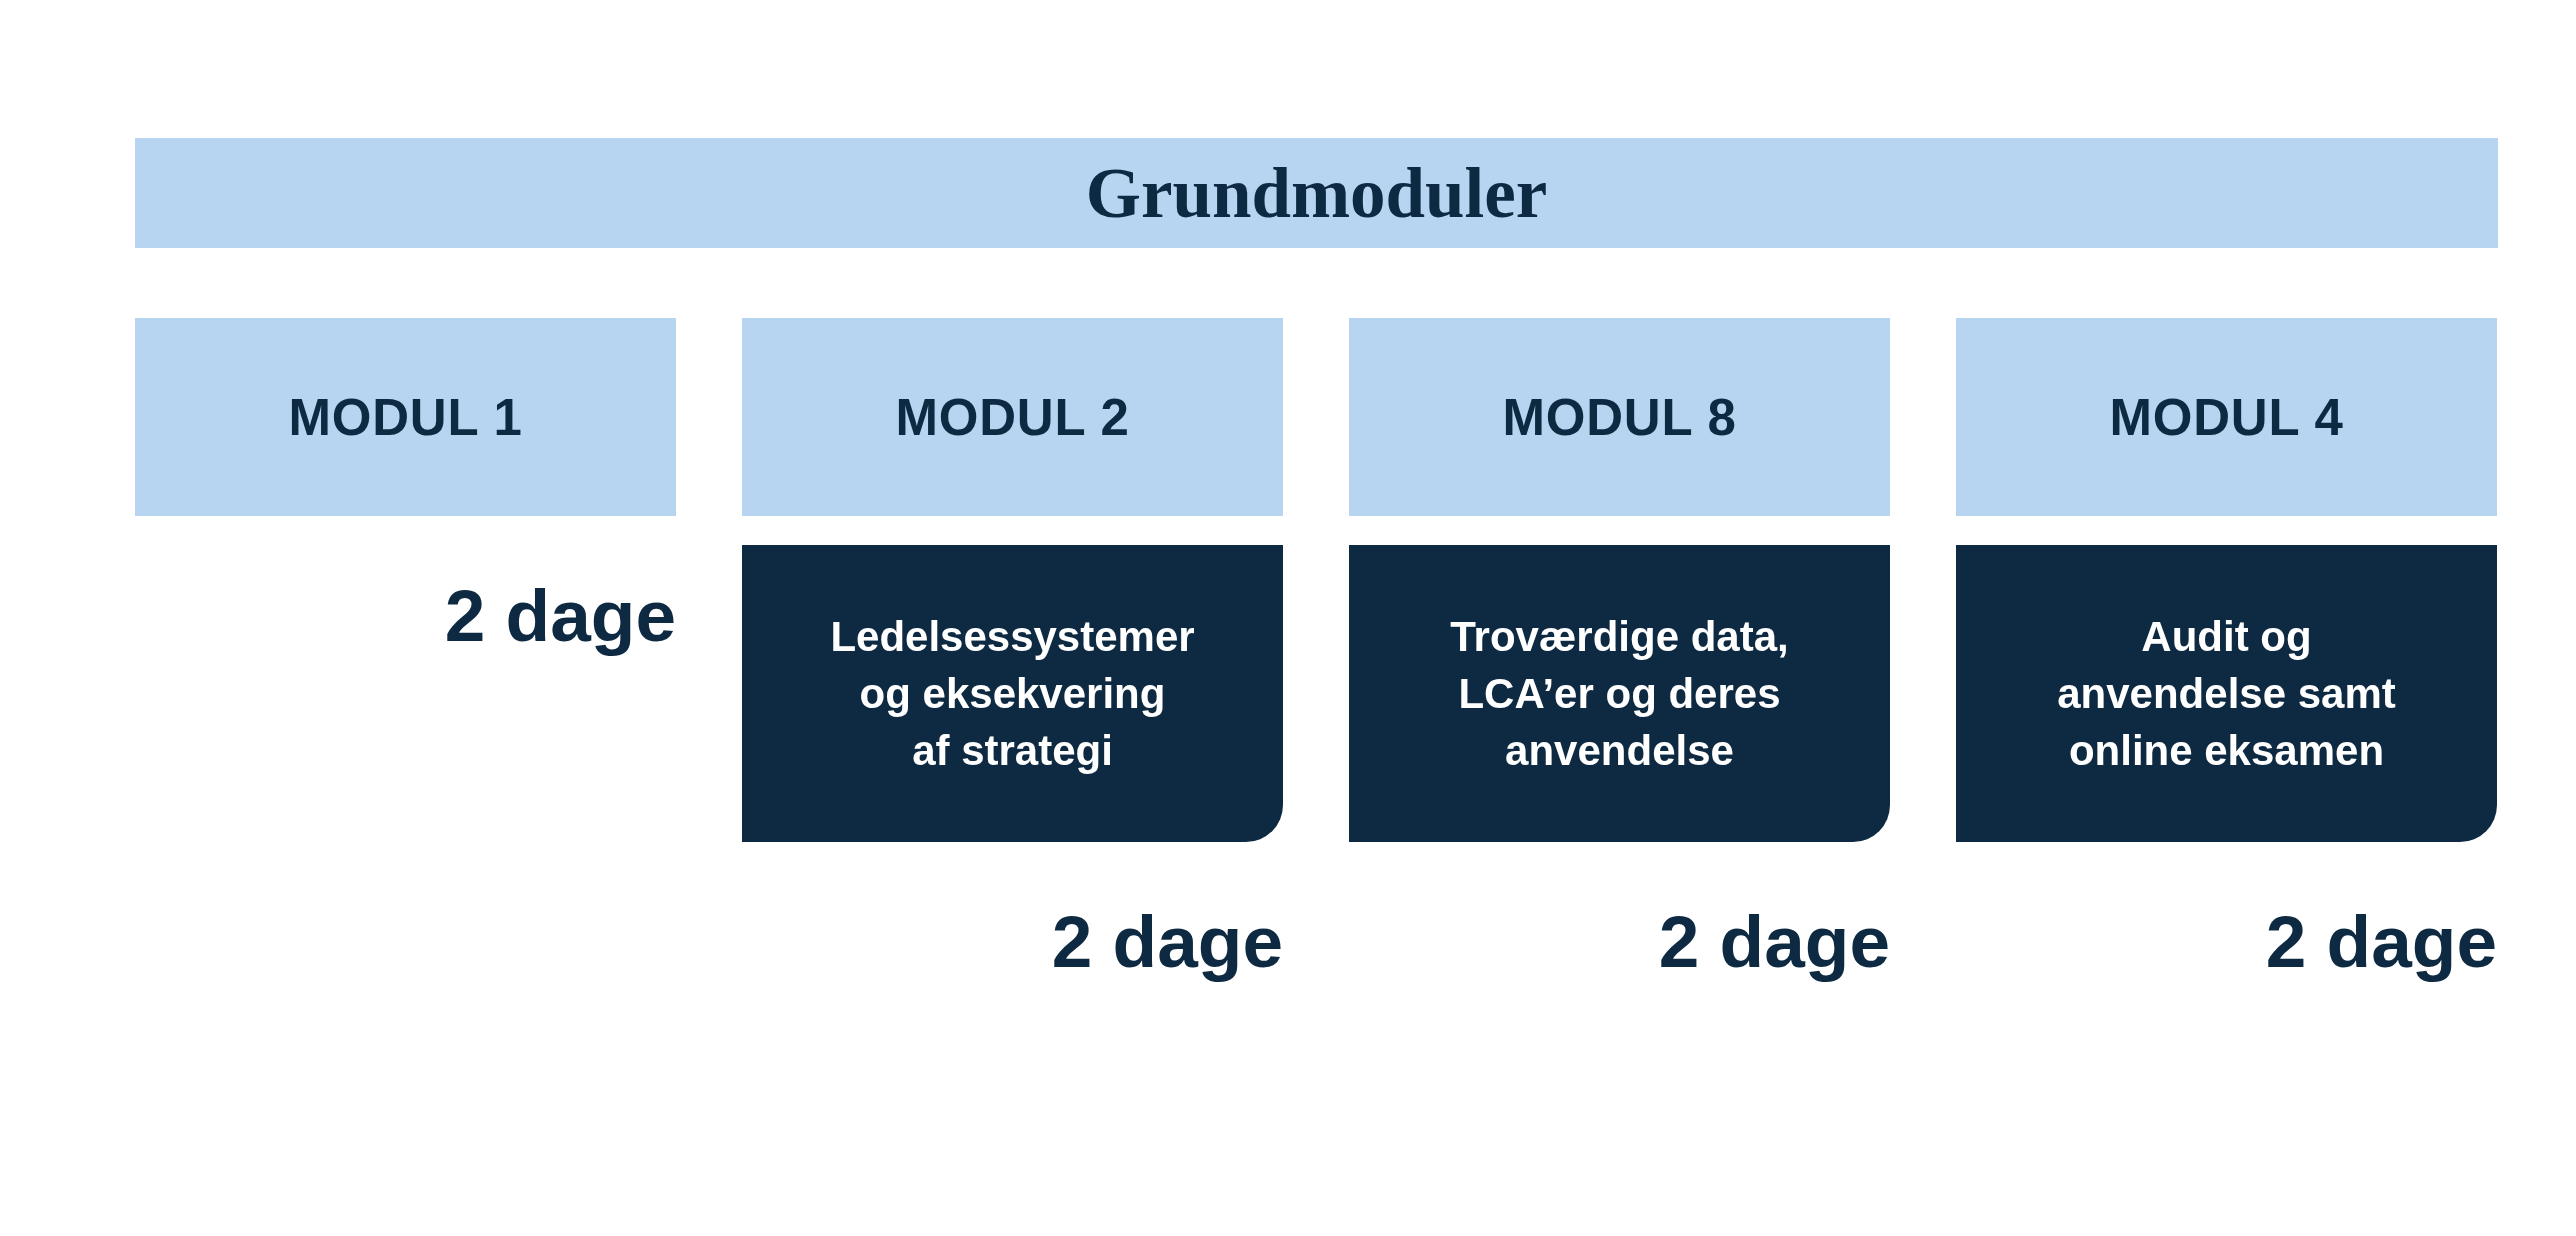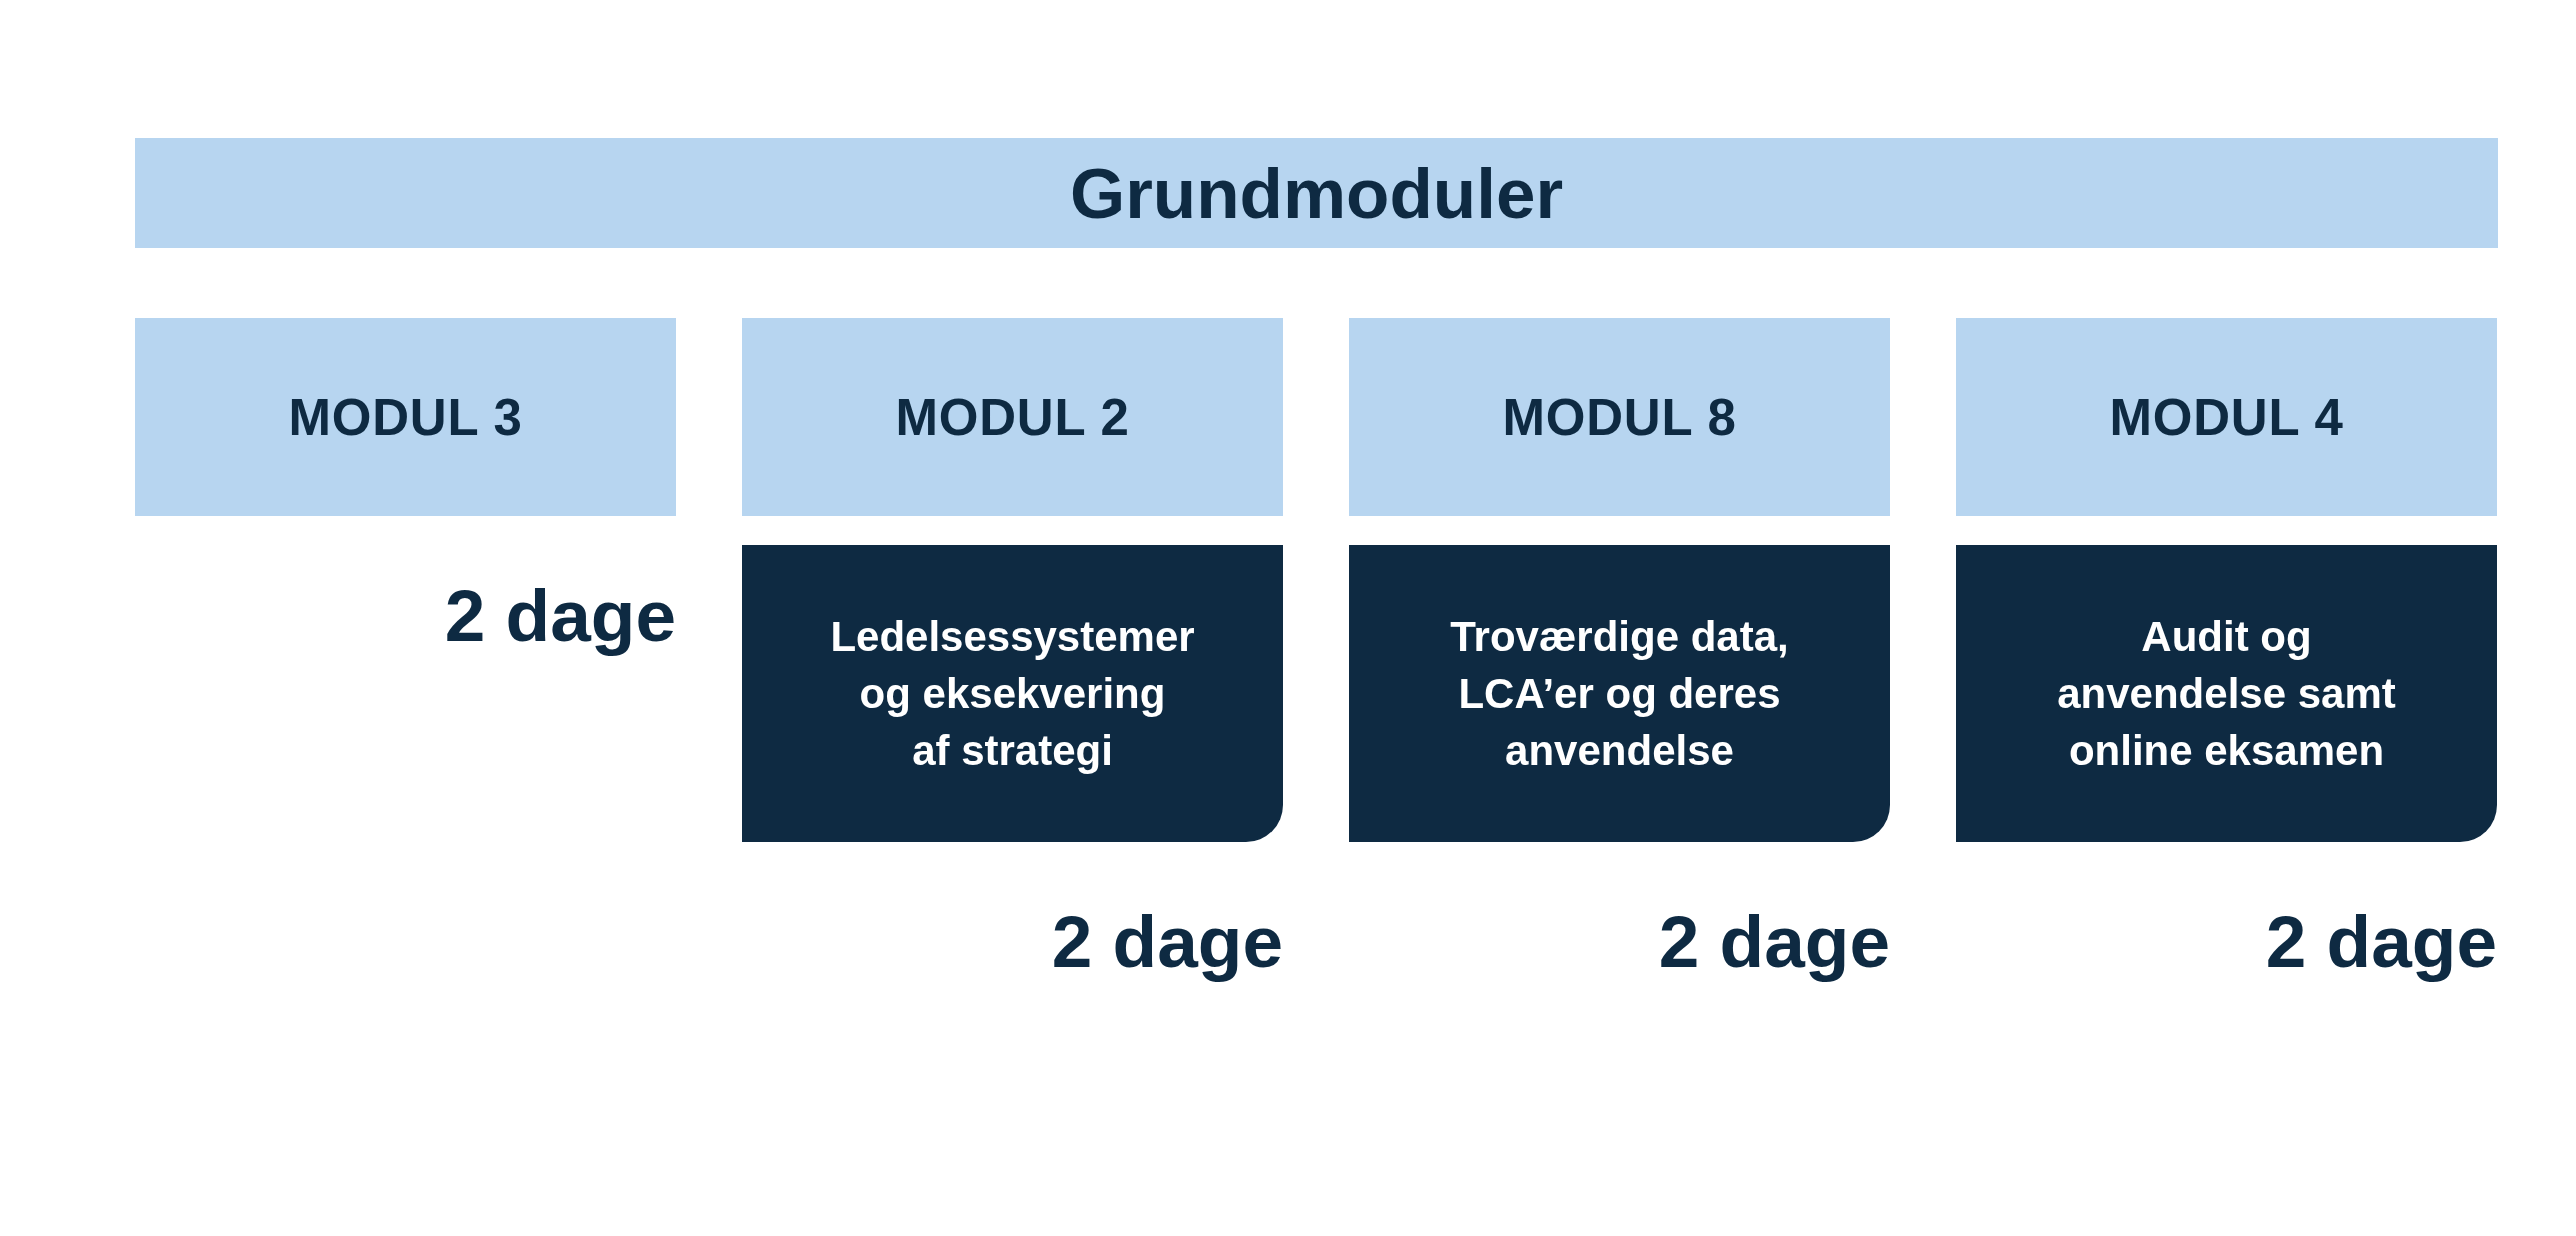--- a/index.html
+++ b/index.html
@@ -24,20 +24,21 @@
     background: var(--accent_light, #b7d5f0);
     display: flex;
     align-items: center;
     justify-content: center;
   }
   .header-title {
     font-size: 71px;
     font-weight: 700;
     color: var(--accent_dark, #0e2a42);
     letter-spacing: 0px;
+    font-family: Liberation Serif, serif;
   }
   .modules-row {
     position: absolute;
     left: 135px;
     top: 318px;
     display: grid;
     grid-template-columns: repeat(4, 541px);
     column-gap: 66px;
   }
   .module-column {
@@ -95,21 +96,21 @@
 <div class="canvas">
 
   <div class="header-bar">
     <span class="header-title">Grundmoduler</span>
   </div>
 
   <div class="modules-row">
 
     <div class="module-column">
       <div class="module-header">
-        <span class="module-label">MODUL 3</span>
+        <span class="module-label">MODUL 1</span>
       </div>
       <div class="module-duration">
         <span class="duration-text">2 dage</span>
       </div>
     </div>
 
     <div class="module-column">
       <div class="module-header">
         <span class="module-label">MODUL 2</span>
       </div>

